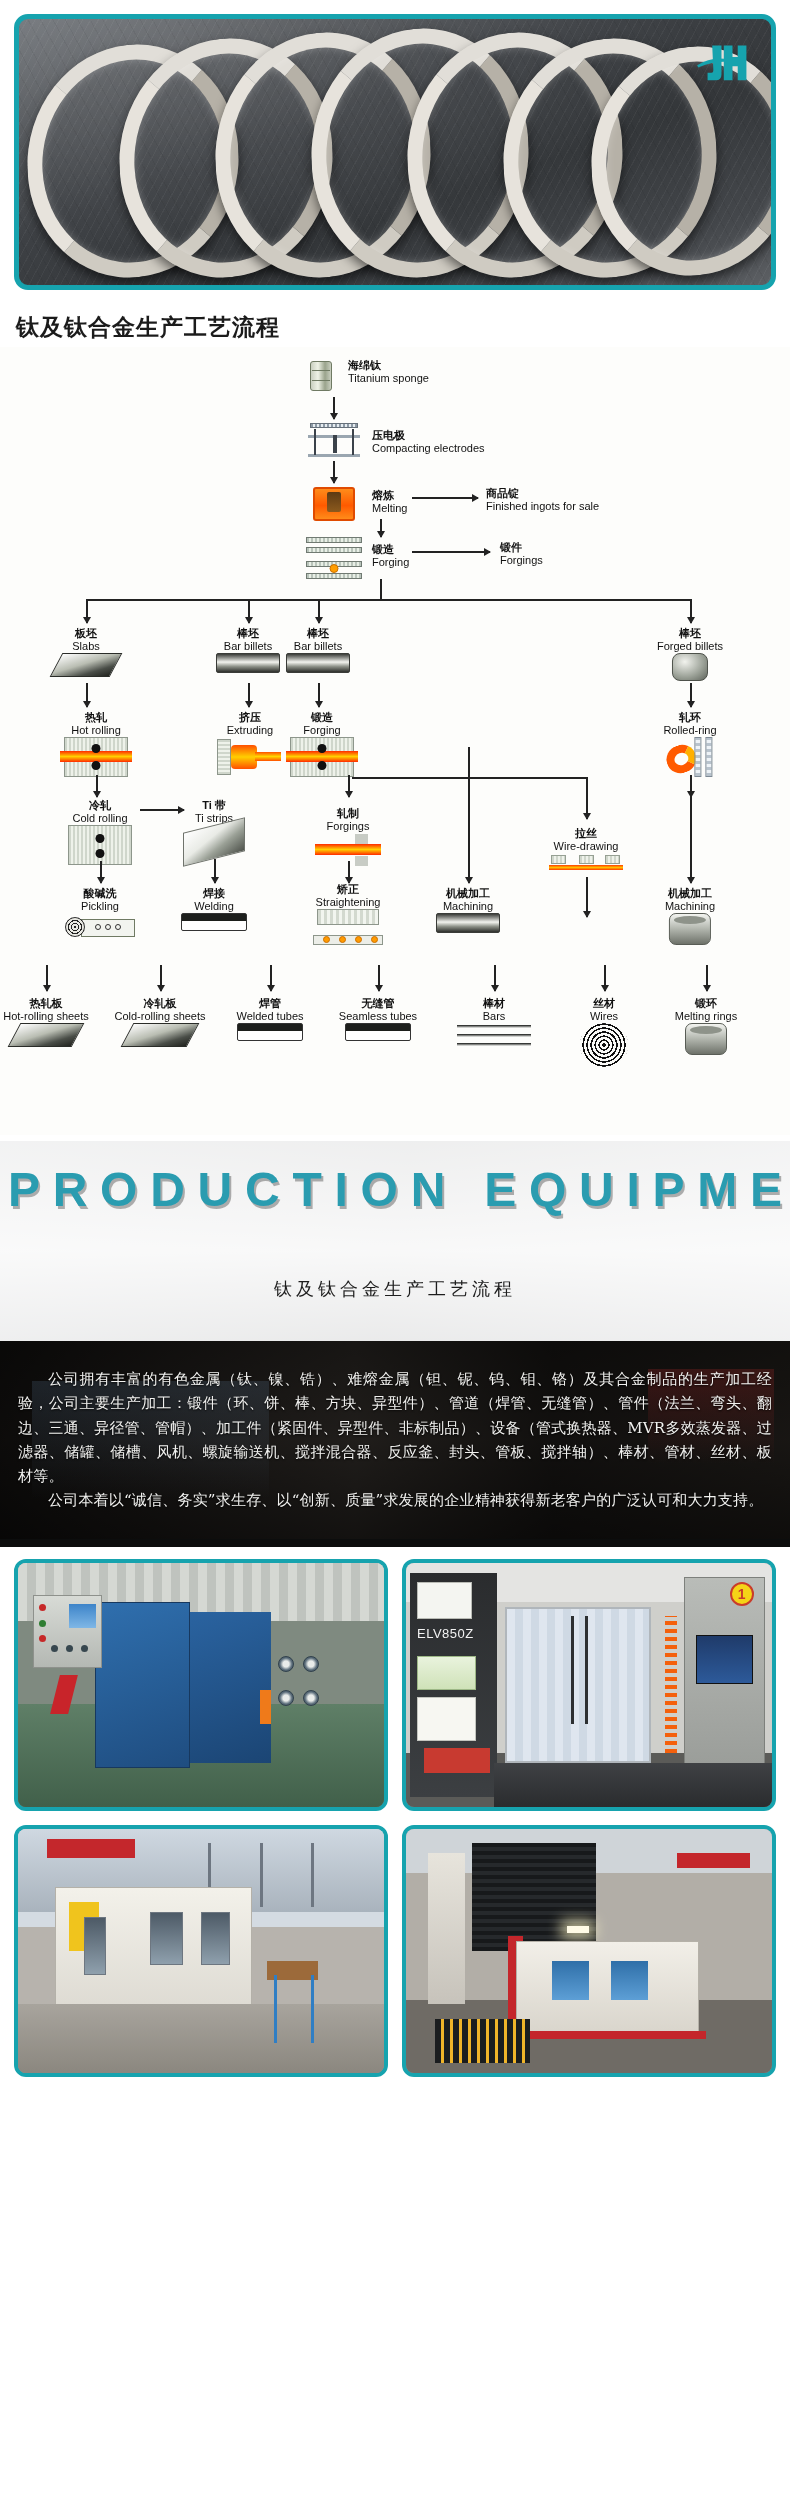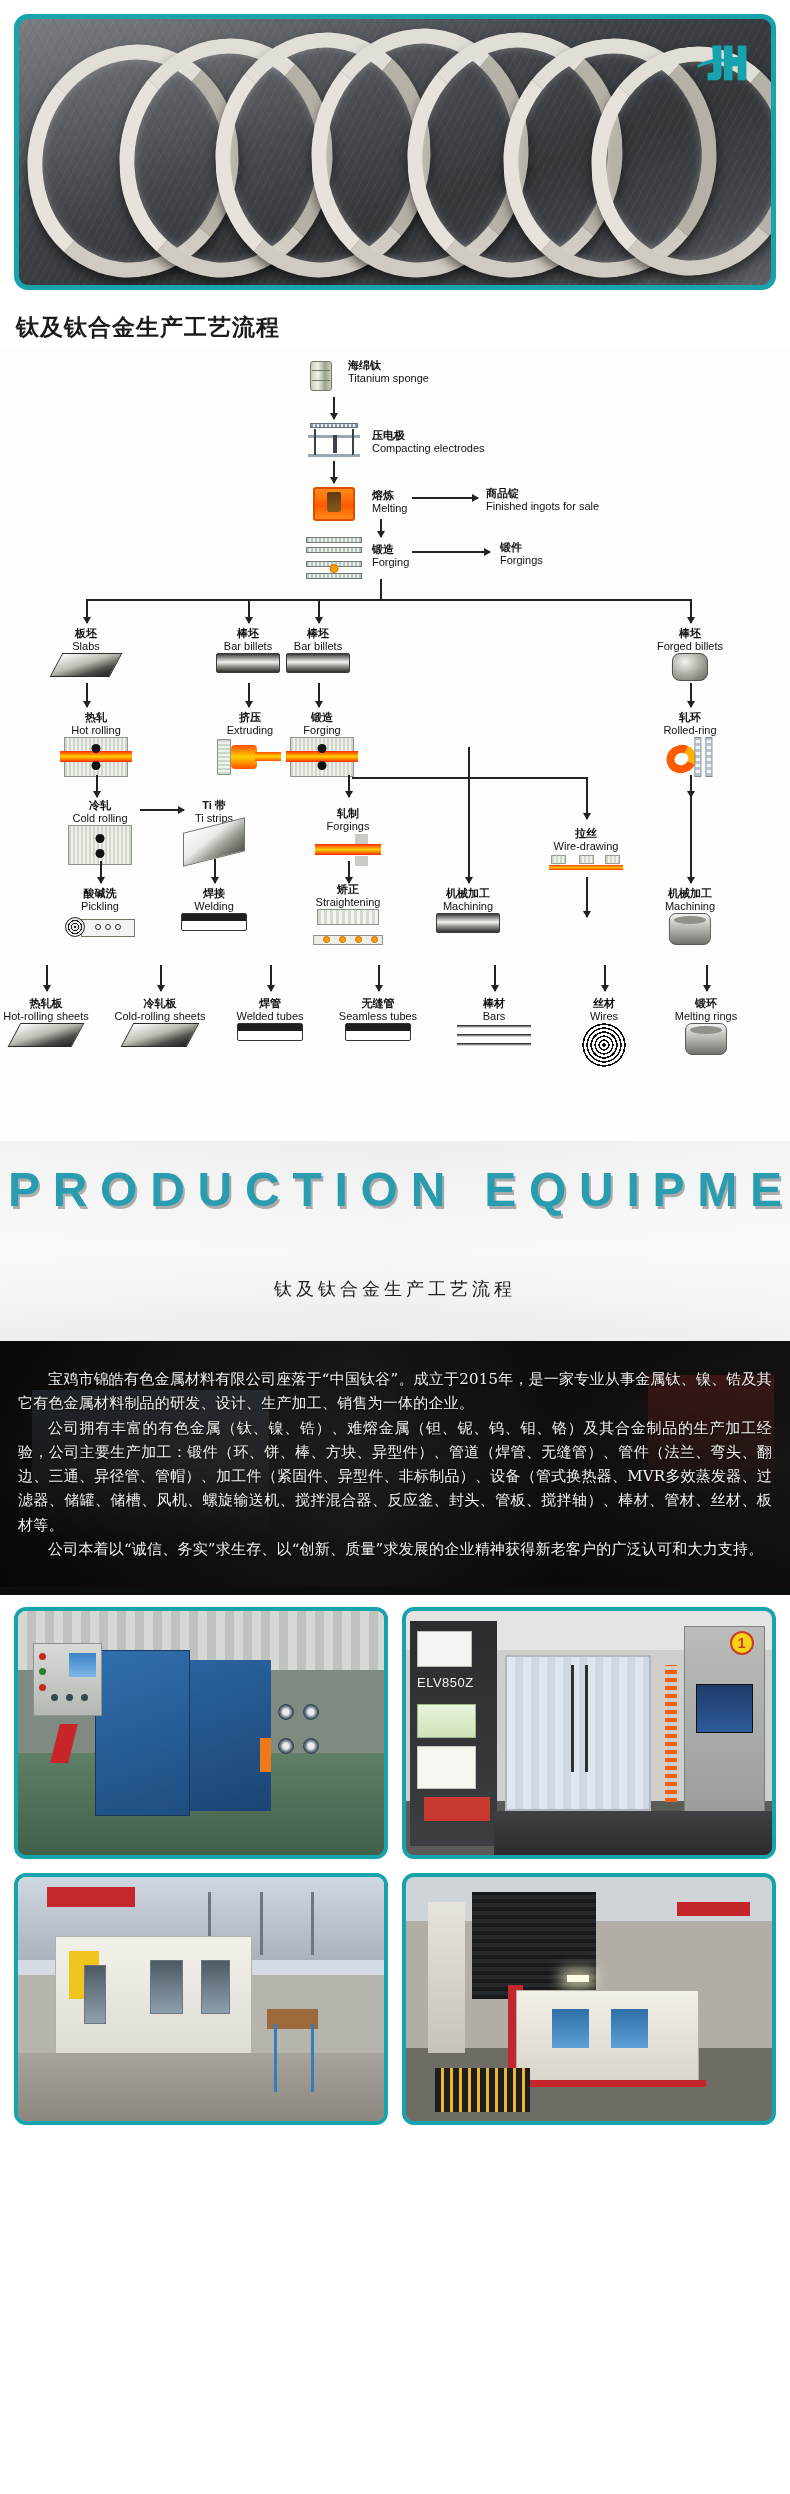--- a/index.html
+++ b/index.html
@@ -709,21 +709,20 @@
 
   <div class="banner">
     <div class="banner-bg"></div>
     <div class="banner-en">PRODUCTION EQUIPMENT</div>
     <div class="banner-sub">钛及钛合金生产工艺流程</div>
   </div>
 
   <div class="about">
     <div class="about-bg"></div>
     <div class="about-text">
-      <p>宝鸡市锦皓有色金属材料有限公司座落于“中国钛谷”。成立于2015年，是一家专业从事金属钛、镍、锆及其它有色金属材料制品的研发、设计、生产加工、销售为一体的企业。</p>
       <p>公司拥有丰富的有色金属（钛、镍、锆）、难熔金属（钽、铌、钨、钼、铬）及其合金制品的生产加工经验，公司主要生产加工：锻件（环、饼、棒、方块、异型件）、管道（焊管、无缝管）、管件（法兰、弯头、翻边、三通、异径管、管帽）、加工件（紧固件、异型件、非标制品）、设备（管式换热器、MVR多效蒸发器、过滤器、储罐、储槽、风机、螺旋输送机、搅拌混合器、反应釜、封头、管板、搅拌轴）、棒材、管材、丝材、板材等。</p>
       <p>公司本着以“诚信、务实”求生存、以“创新、质量”求发展的企业精神获得新老客户的广泛认可和大力支持。</p>
     </div>
   </div>
   <div class="spacer-black"></div>
 
   <div class="equip-grid">
 
     <div class="equip-card">
       <div class="ph ph1">

